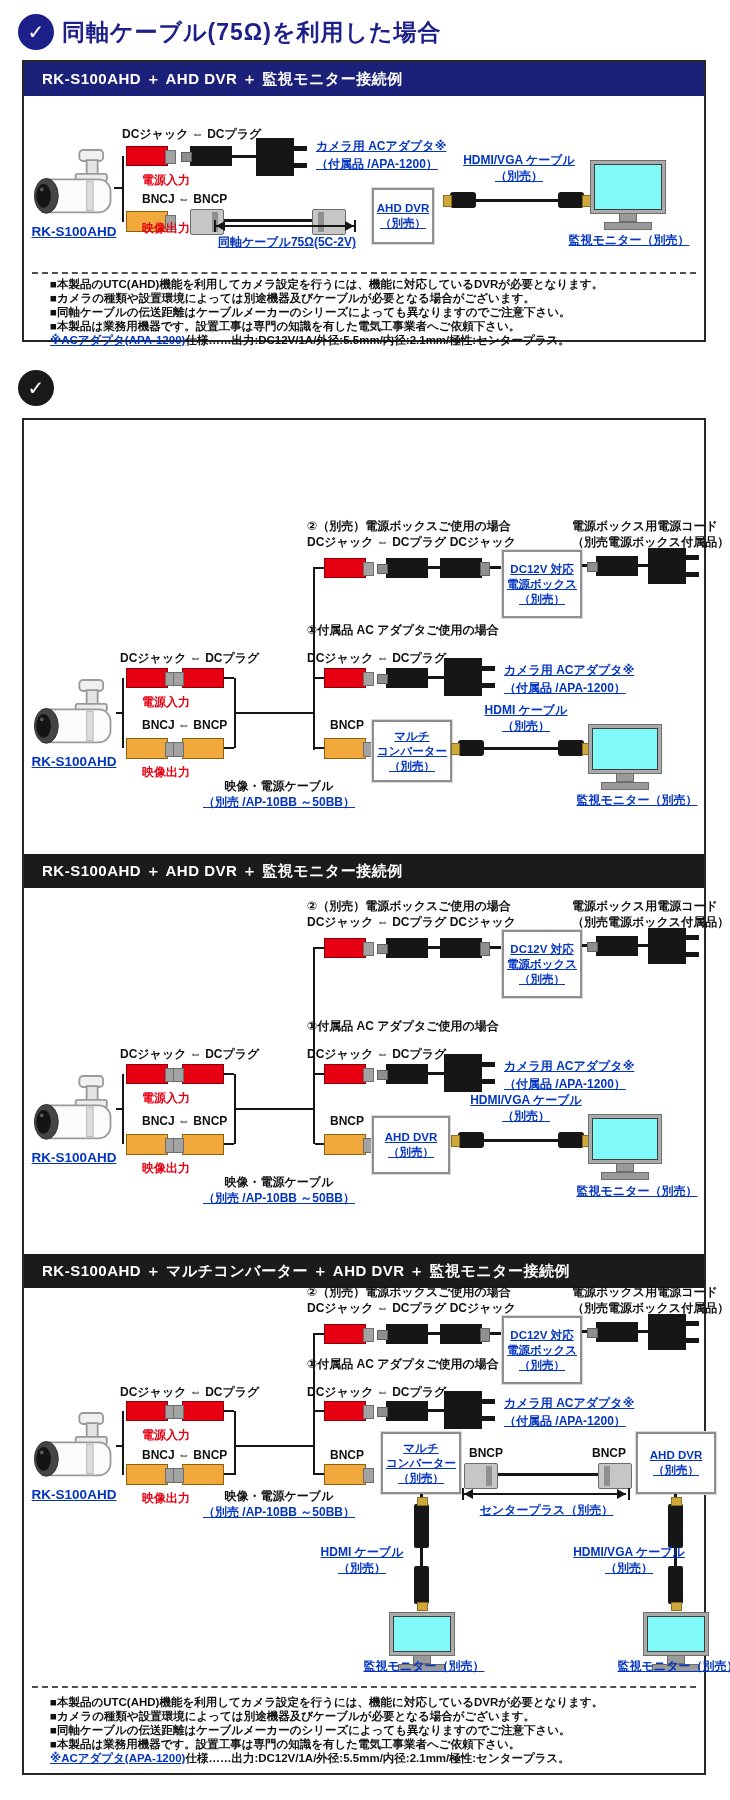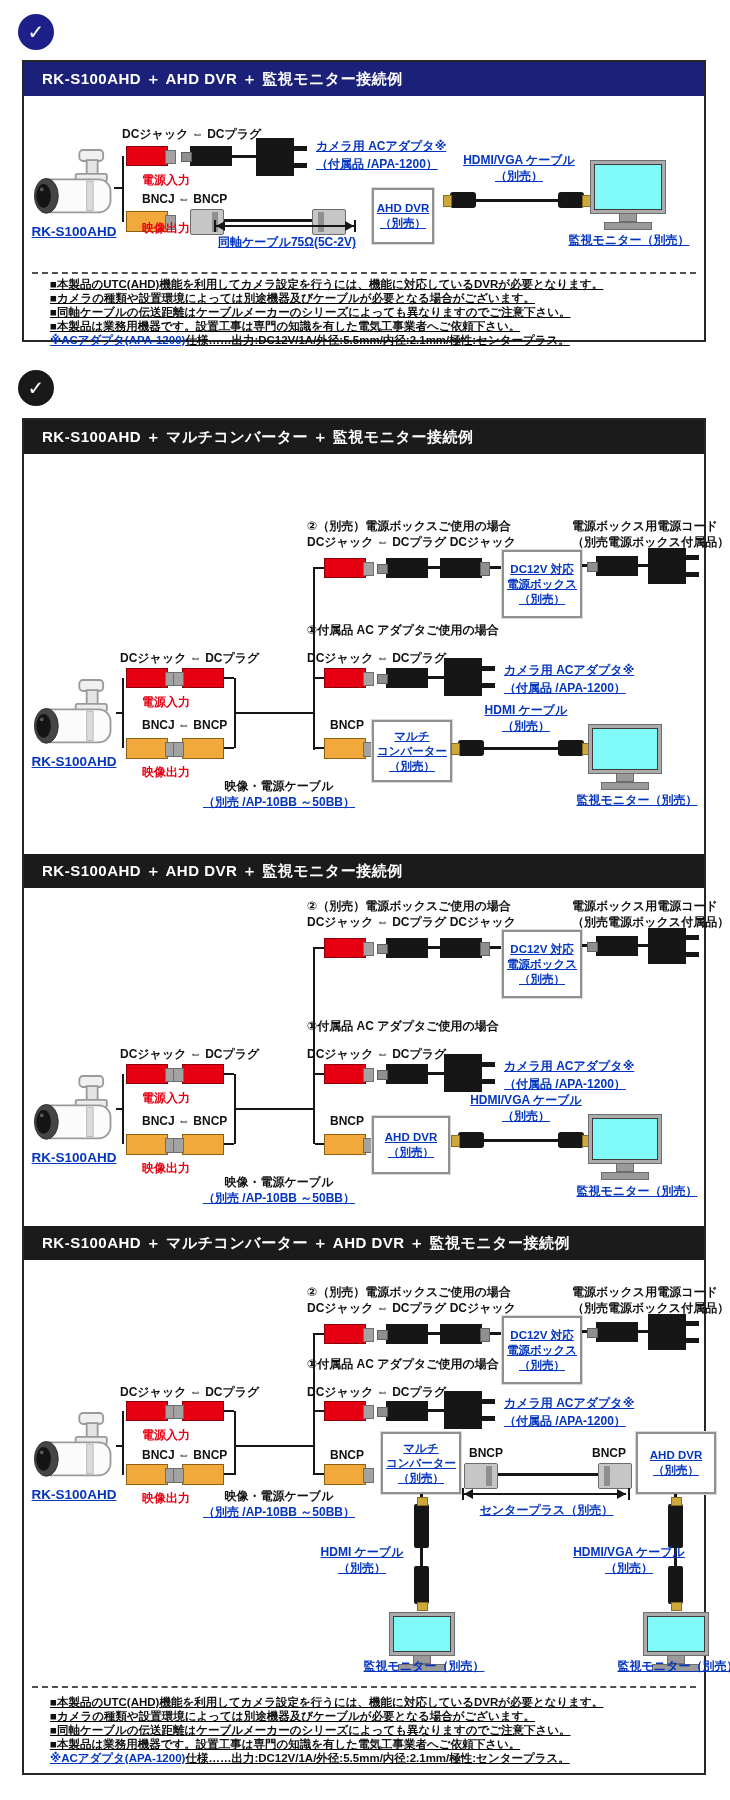--- a/index.html
+++ b/index.html
@@ -72,21 +72,21 @@
           font-size:11.5px;font-weight:bold;line-height:15px;text-align:center;}
   .devbox span{display:block;}
   
   .mon{position:absolute;}
   .mbez{background:#ababab;border:1px solid #6d6d6d;padding:3px;}
   .mscr{background:#80f9f9;border:1px solid #3c3c3c;height:40px;}
   .mneck{width:16px;height:7px;background:#9a9a9a;border:1px solid #6d6d6d;margin:-1px auto 0;}
   .mbase{width:46px;height:6px;background:#9a9a9a;border:1px solid #6d6d6d;margin:0 auto;}
   
   .dash{position:absolute;left:8px;right:8px;border-top:2px dashed #4f4f4f;}
-  .notes{position:absolute;left:26px;right:10px;text-decoration:underline;}
+  .notes{position:absolute;left:26px;right:10px;}
   .notes p{margin:0 0 1px;font-size:11.5px;font-weight:bold;color:#111;line-height:13px;white-space:nowrap;}
   .cam{position:absolute;}
 </style>
 </head>
 <body>
 
 <svg width="0" height="0" style="position:absolute">
     <defs>
   <g id="cam">
     <rect x="56" y="2" width="26" height="12" rx="4" fill="#f0f0f0" stroke="#9a9a9a" stroke-width="2"></rect>
@@ -98,20 +98,21 @@
     <ellipse cx="17" cy="52" rx="8" ry="13" fill="#141414"></ellipse>
     <circle cx="15" cy="45" r="2" fill="#5a5a5a"></circle>
   </g>
 </defs>
   </svg>
 
 <div id="page">
 
   <div class="h-row" style="left:20px;top:16px;">
     <div class="badge blue">✓</div>
+    <div class="h-txt blue">同軸ケーブル(75Ω)を利用した場合</div>
   </div>
 
   <div class="secbox" style="left:22px;top:60px;width:684px;height:282px;">
     <div class="bar navy" style="top:0;">
       <span>RK-S100AHD ＋  AHD DVR ＋ 監視モニター接続例</span>
     </div>
 
     <div class="diag" style="top:34px;height:176px;">
       <svg class="cam" style="left:4px;top:52px;" width="88" height="70" viewBox="0 0 96 76">
           <use href="#cam"></use>
@@ -173,23 +174,20 @@
       <p><span class="lnk">※ACアダプタ(APA-1200)</span><span>仕様……出力:DC12V/1A/外径:5.5mm/内径:2.1mm/極性:センタープラス。</span></p>
     </div>
   </div>
 
   <div class="h-row" style="left:20px;top:372px;">
     <div class="badge black">✓</div>
   </div>
 
   <div class="secbox" style="left:22px;top:418px;width:684px;height:1357px;">
 
-    <div class="bar black" style="top:0;">
-      <span>RK-S100AHD ＋ マルチコンバーター ＋ 監視モニター接続例</span>
-    </div>
 
     <div class="diag" style="top:34px;height:400px;">
       <div class="lbl" style="left:283px;top:64px;">②（別売）電源ボックスご使用の場合</div>
       <div class="lbl" style="left:283px;top:80px;">DCジャック ⇔ DCプラグ DCジャック</div>
       <div class="lbl" style="left:548px;top:64px;">電源ボックス用電源コード</div>
       <div class="lbl" style="left:548px;top:80px;">（別売電源ボックス付属品）</div>
       <div class="hline" style="left:289px;top:113px;width:11px;"></div>
       <div class="vline" style="left:289px;top:113px;height:183px;"></div>
       <div class="rca" style="left:300px;top:104px;"></div>
       <div class="dcp" style="left:362px;top:104px;"></div>
@@ -338,21 +336,21 @@
             <div class="mscr"></div>
           </div>
         <div class="mneck"></div>
         <div class="mbase"></div>
       </div>
       <div class="lbl lnk ctr" style="left:538px;top:295px;width:150px;">監視モニター（別売）</div>
       <div class="lbl ctr" style="left:160px;top:286px;width:190px;">映像・電源ケーブル</div>
       <div class="lbl lnk ctr" style="left:160px;top:302px;width:190px;">（別売 /AP-10BB ～50BB）</div>
     </div>
 
-    <div class="bar black" style="top:806px;">
+    <div class="bar black" style="top:834px;">
       <span>RK-S100AHD ＋ マルチコンバーター ＋ AHD DVR ＋ 監視モニター接続例</span>
     </div>
 
     <div class="diag" style="top:840px;height:418px;">
       <div class="lbl" style="left:283px;top:24px;">②（別売）電源ボックスご使用の場合</div>
       <div class="lbl" style="left:283px;top:40px;">DCジャック ⇔ DCプラグ DCジャック</div>
       <div class="lbl" style="left:548px;top:24px;">電源ボックス用電源コード</div>
       <div class="lbl" style="left:548px;top:40px;">（別売電源ボックス付属品）</div>
       <div class="hline" style="left:289px;top:73px;width:11px;"></div>
       <div class="vline" style="left:289px;top:73px;height:142px;"></div>

